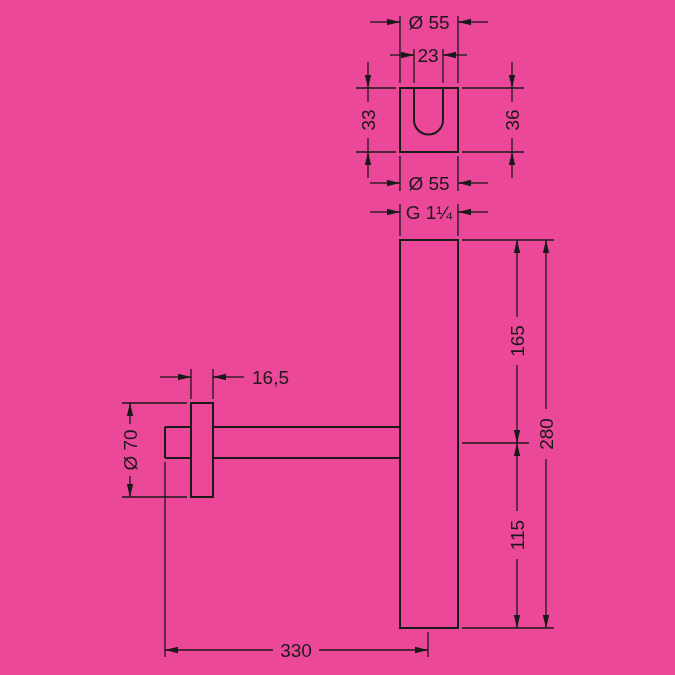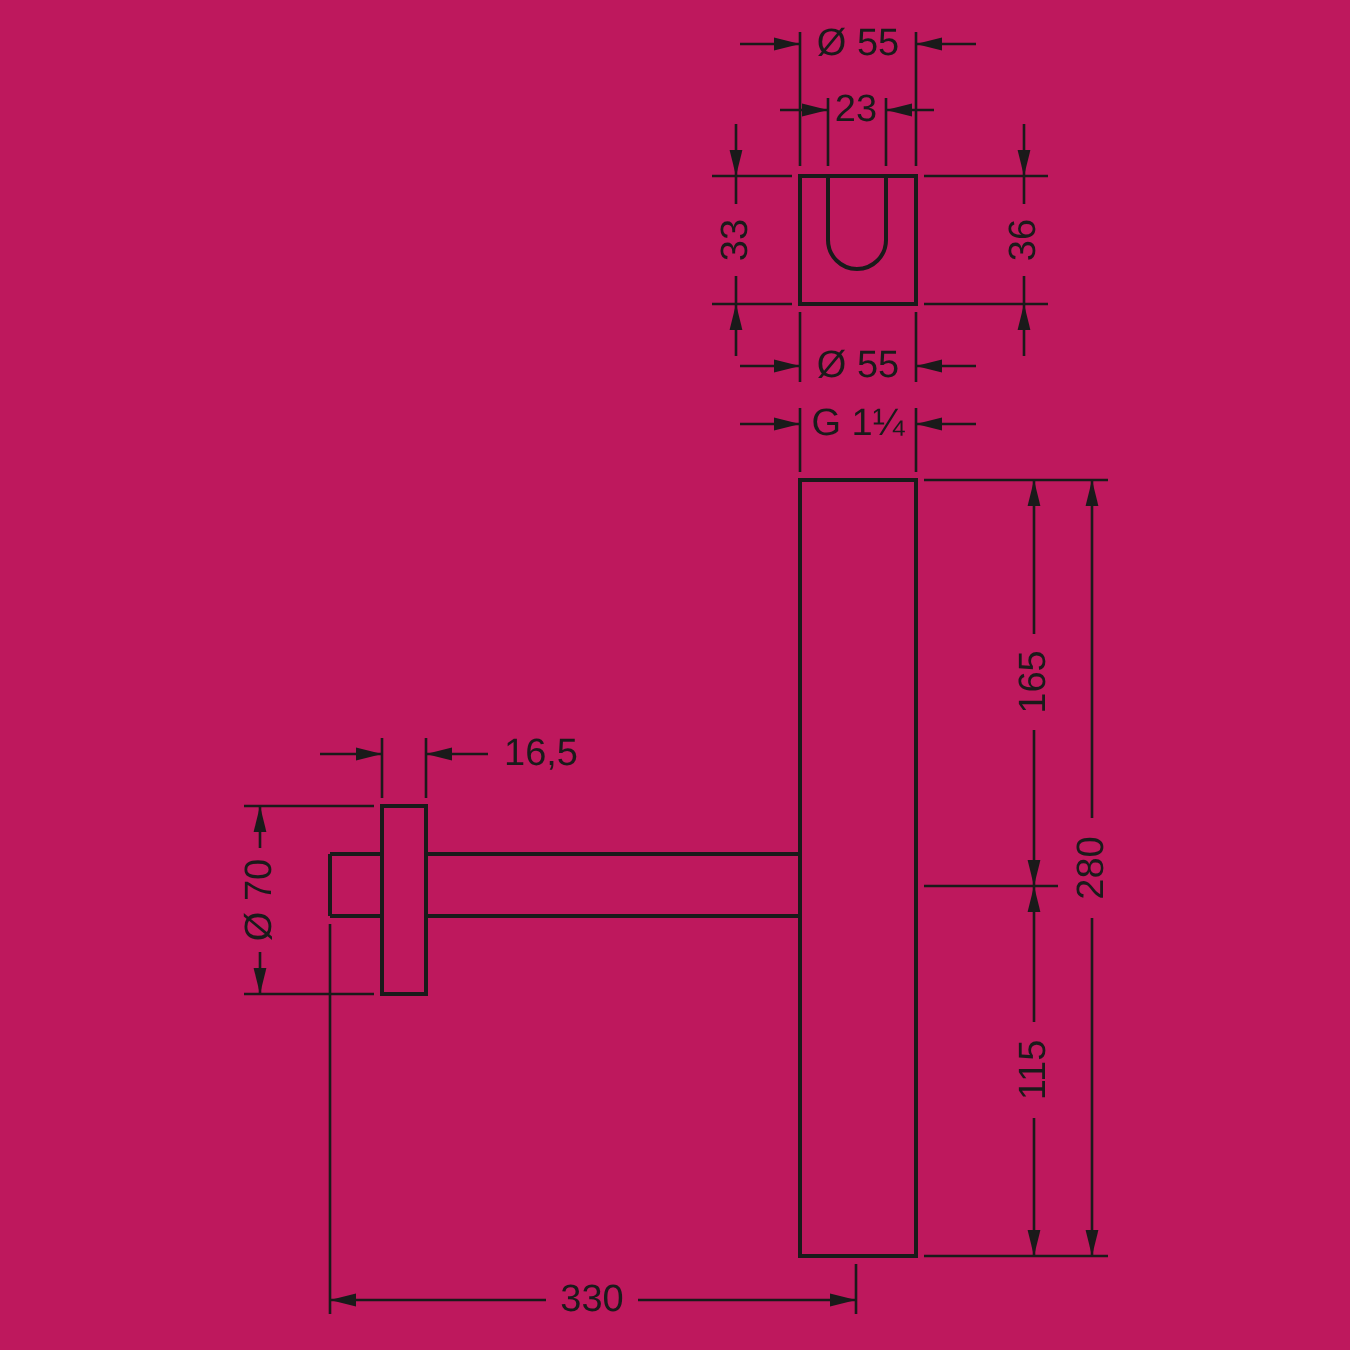--- a/index.html
+++ b/index.html
@@ -6,21 +6,21 @@
     margin: 0;
     padding: 0;
     background: #ffffff;
     width: 675px;
     height: 675px;
     font-family: "Liberation Sans", sans-serif;
   }
   .canvas {
     width: 675px;
     height: 675px;
-    background: #be185d;
+    background: #ec4899;
   }
   svg { display: block; }
   .outline {
     fill: none;
     stroke: #1a1a1a;
     stroke-width: 2;
     stroke-linejoin: miter;
     stroke-linecap: butt;
   }
   .dim {

